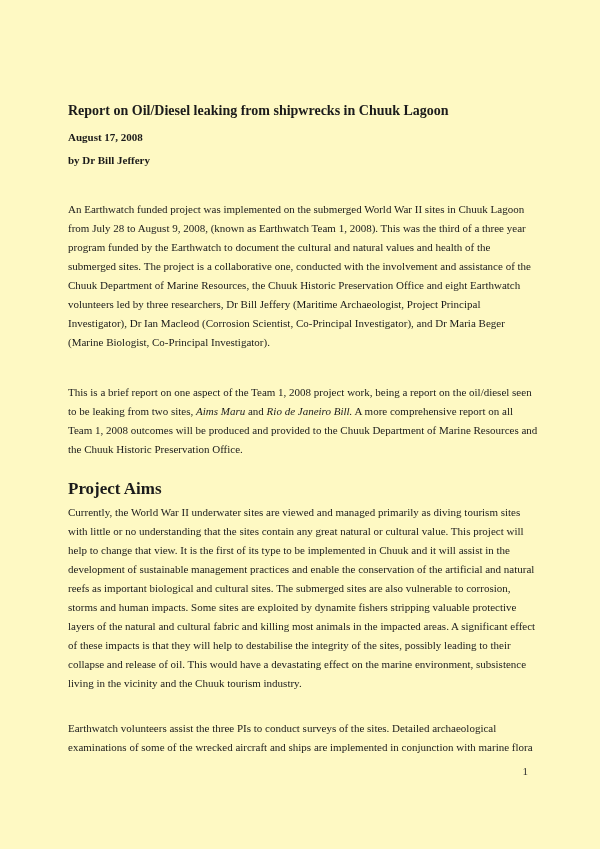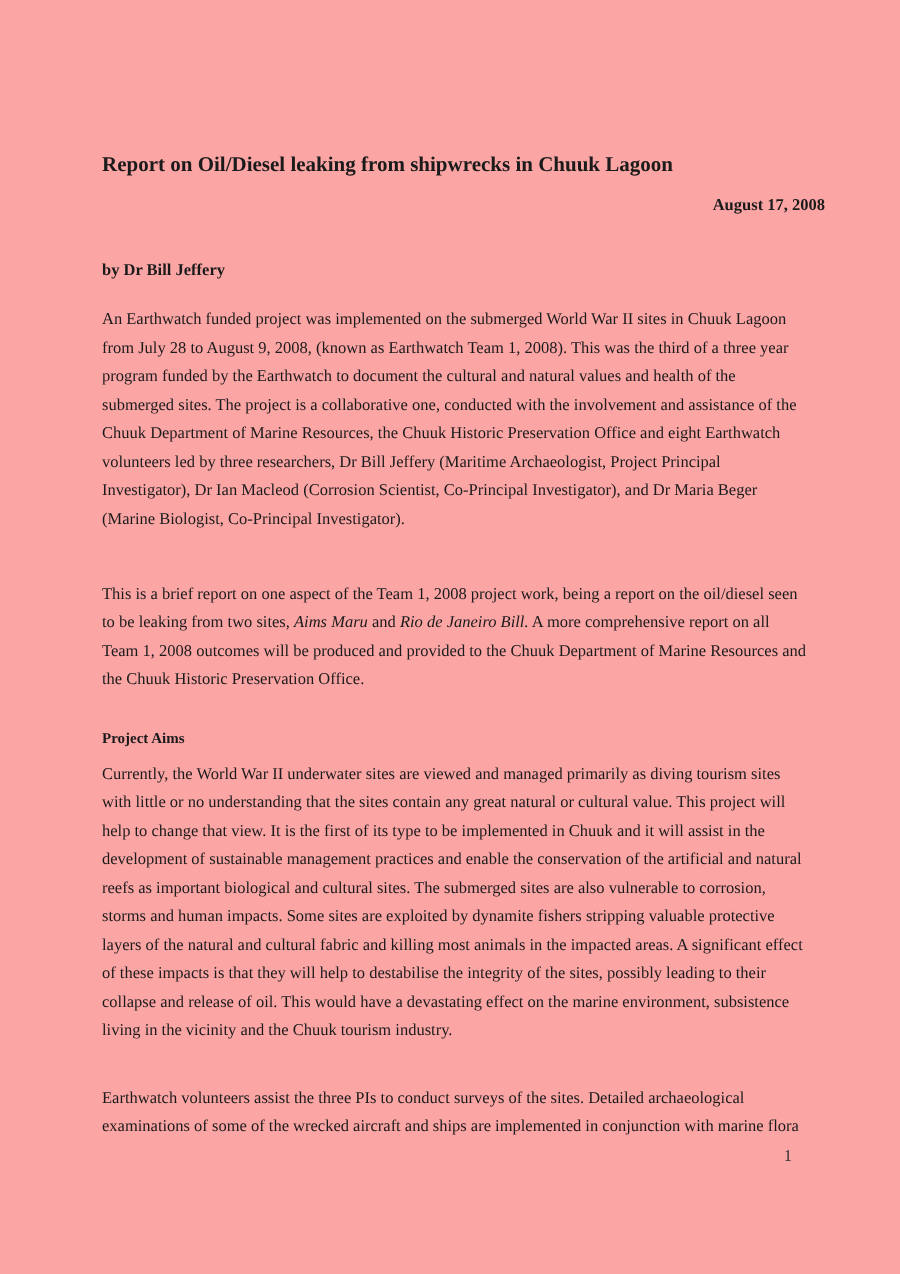--- a/index.html
+++ b/index.html
@@ -4,54 +4,54 @@
 <style>
   html, body {
     margin: 0;
     padding: 0;
     background: #ffffff;
   }
   .page {
     position: relative;
     width: 600px;
     height: 849px;
-    background: #fca5a5;
+    background: #fef9c3;
     box-sizing: border-box;
     padding: 101px 50px 0 68px;
     overflow: hidden;
     font-family: "Liberation Serif", "DejaVu Serif", serif;
     color: #1b1b1b;
   }
   .title {
     margin: 0;
     font-size: 14px;
     line-height: 20px;
     font-weight: bold;
     white-space: pre;
   }
   .meta {
     margin: 0;
     font-size: 11px;
     line-height: 19px;
     font-weight: bold;
     white-space: pre;
   }
-  .date-line   { margin-top: 7px; text-align: right; }
-  .byline-line { margin-top: 24px; }
+  .date-line   { margin-top: 7px; }
+  .byline-line { margin-top: 4px; }
   .body-para {
     margin: 0;
     font-size: 11px;
     line-height: 19px;
     white-space: pre;
   }
-  .para-intro      { margin-top: 14px; }
+  .para-intro      { margin-top: 30px; }
   .para-scope      { margin-top: 31px; }
   .section-heading {
     margin: 20px 0 0 0;
-    font-size: 10px;
+    font-size: 17px;
     line-height: 19px;
     font-weight: bold;
     white-space: pre;
   }
   .para-aims       { margin-top: 5px; }
   .para-volunteers { margin-top: 26px; }
   .ship-name { font-style: italic; }
   .page-footer {
     position: absolute;
     top: 762px;

